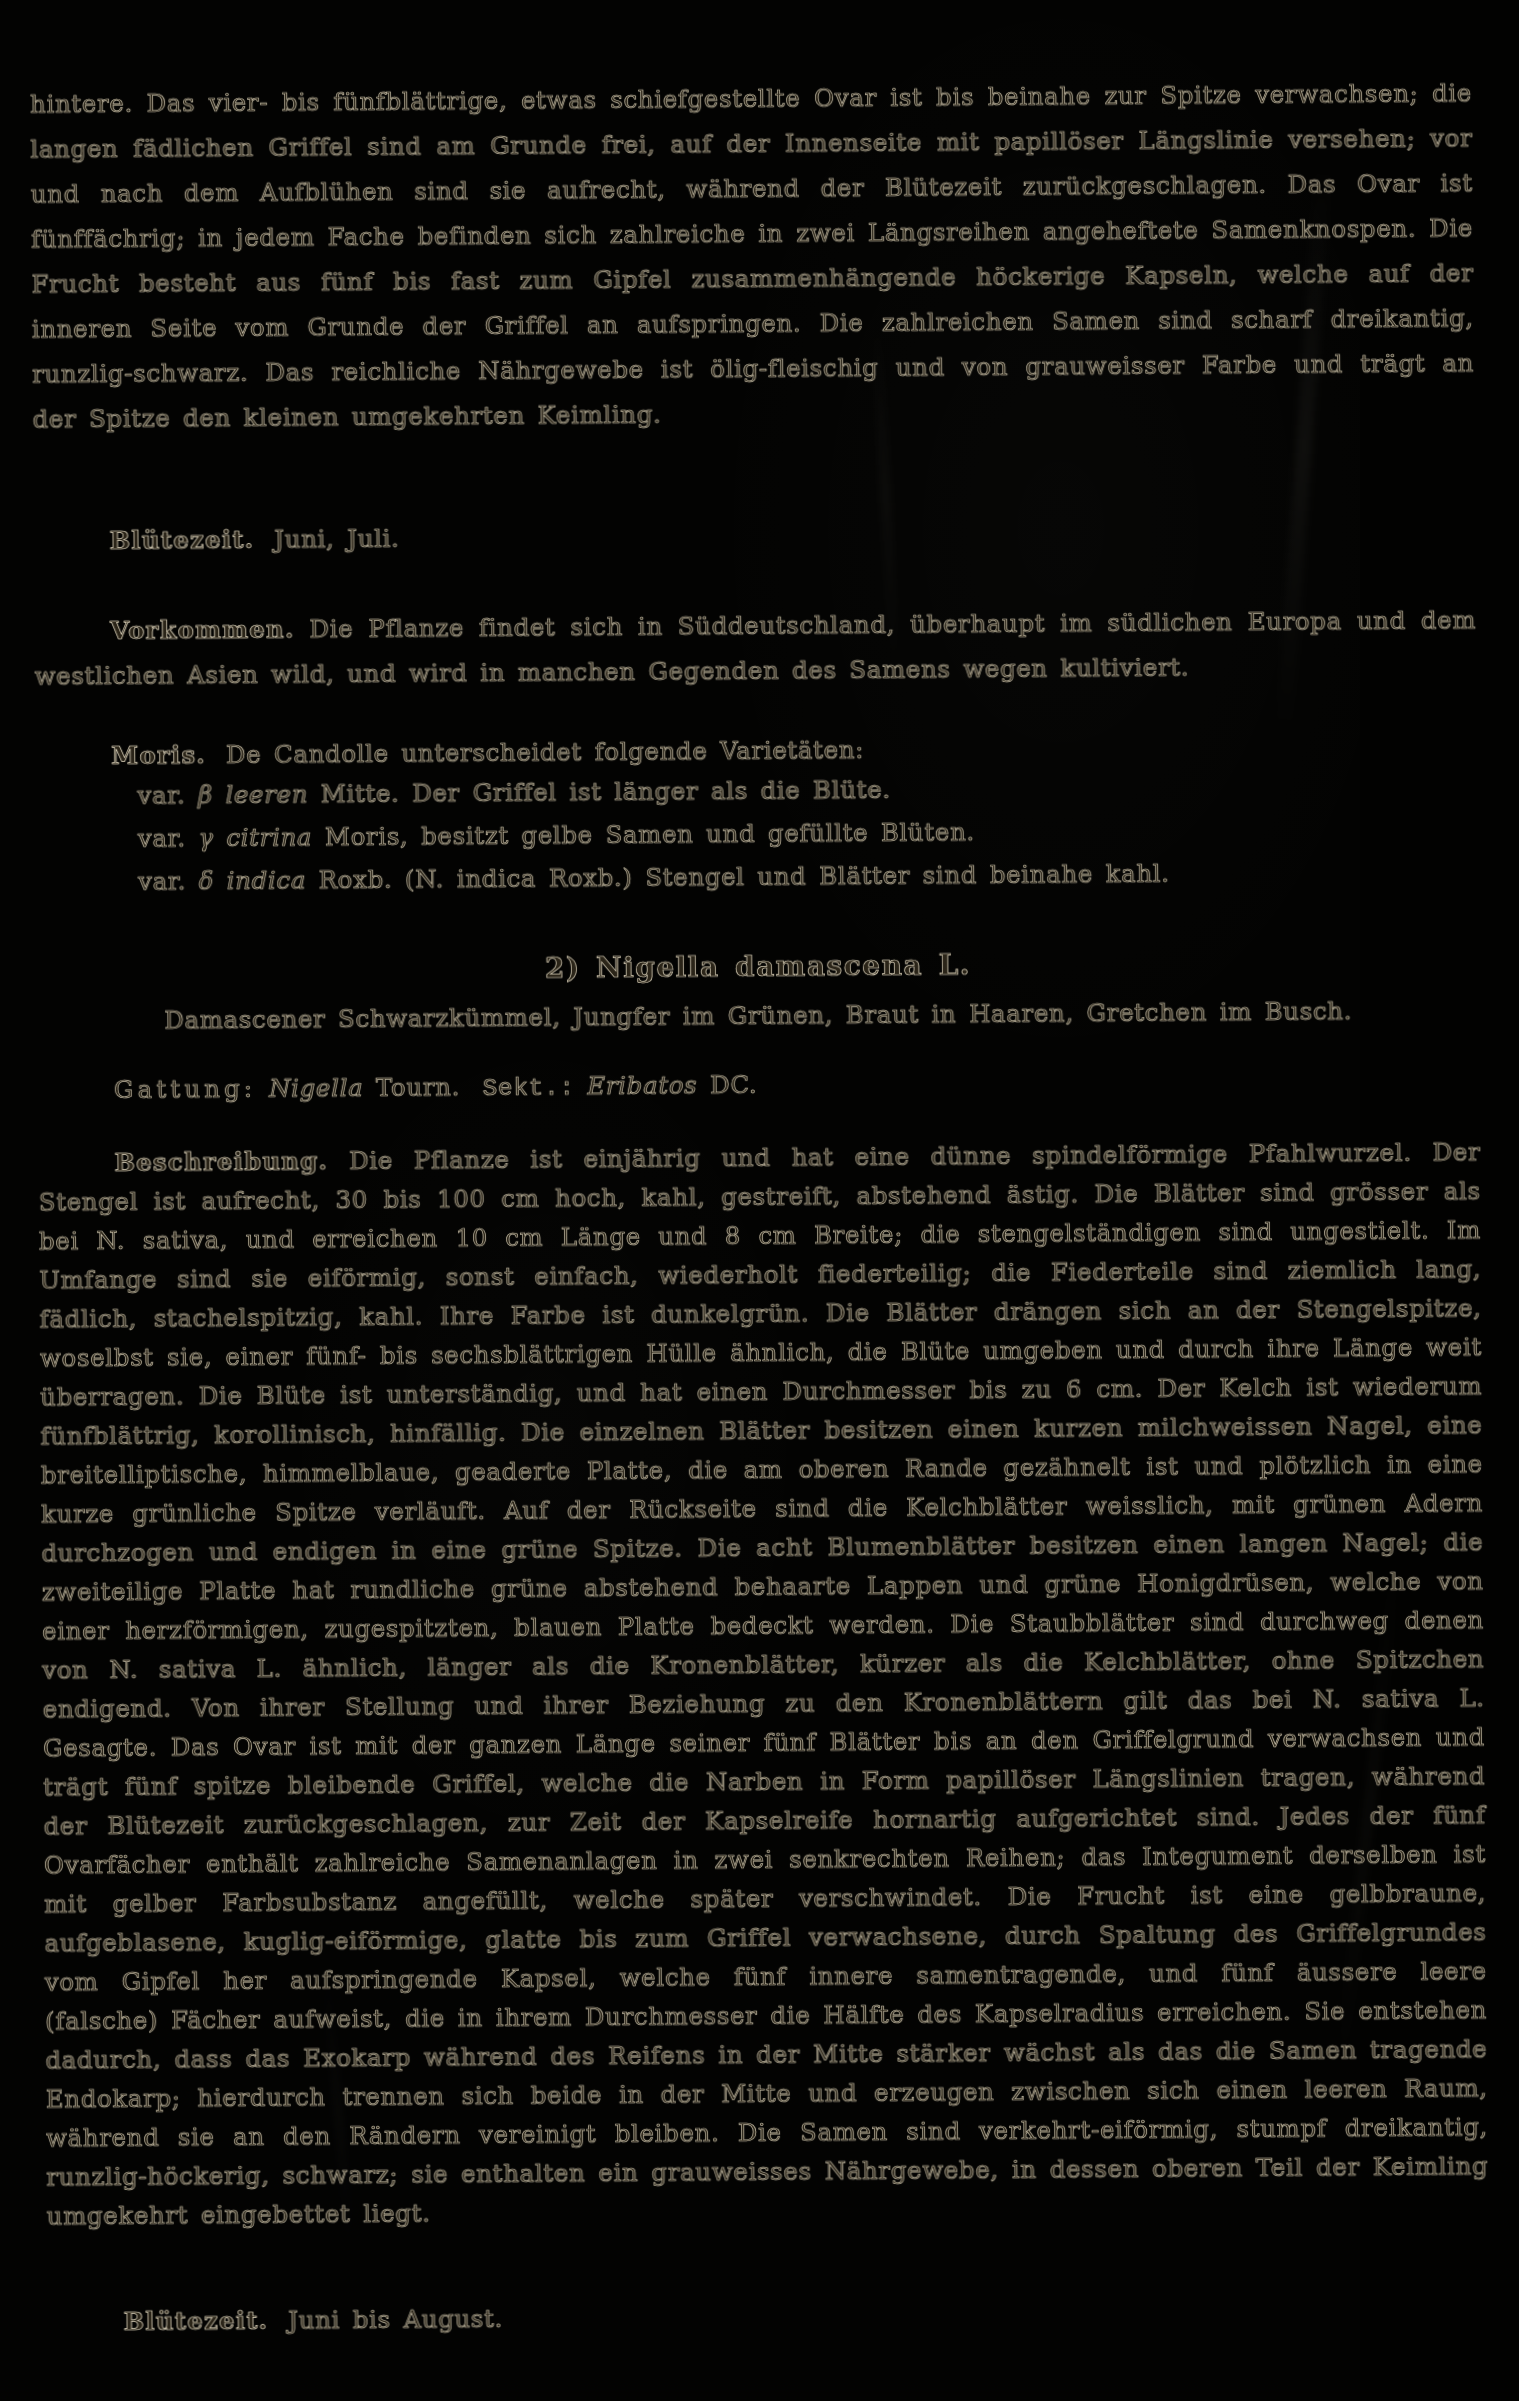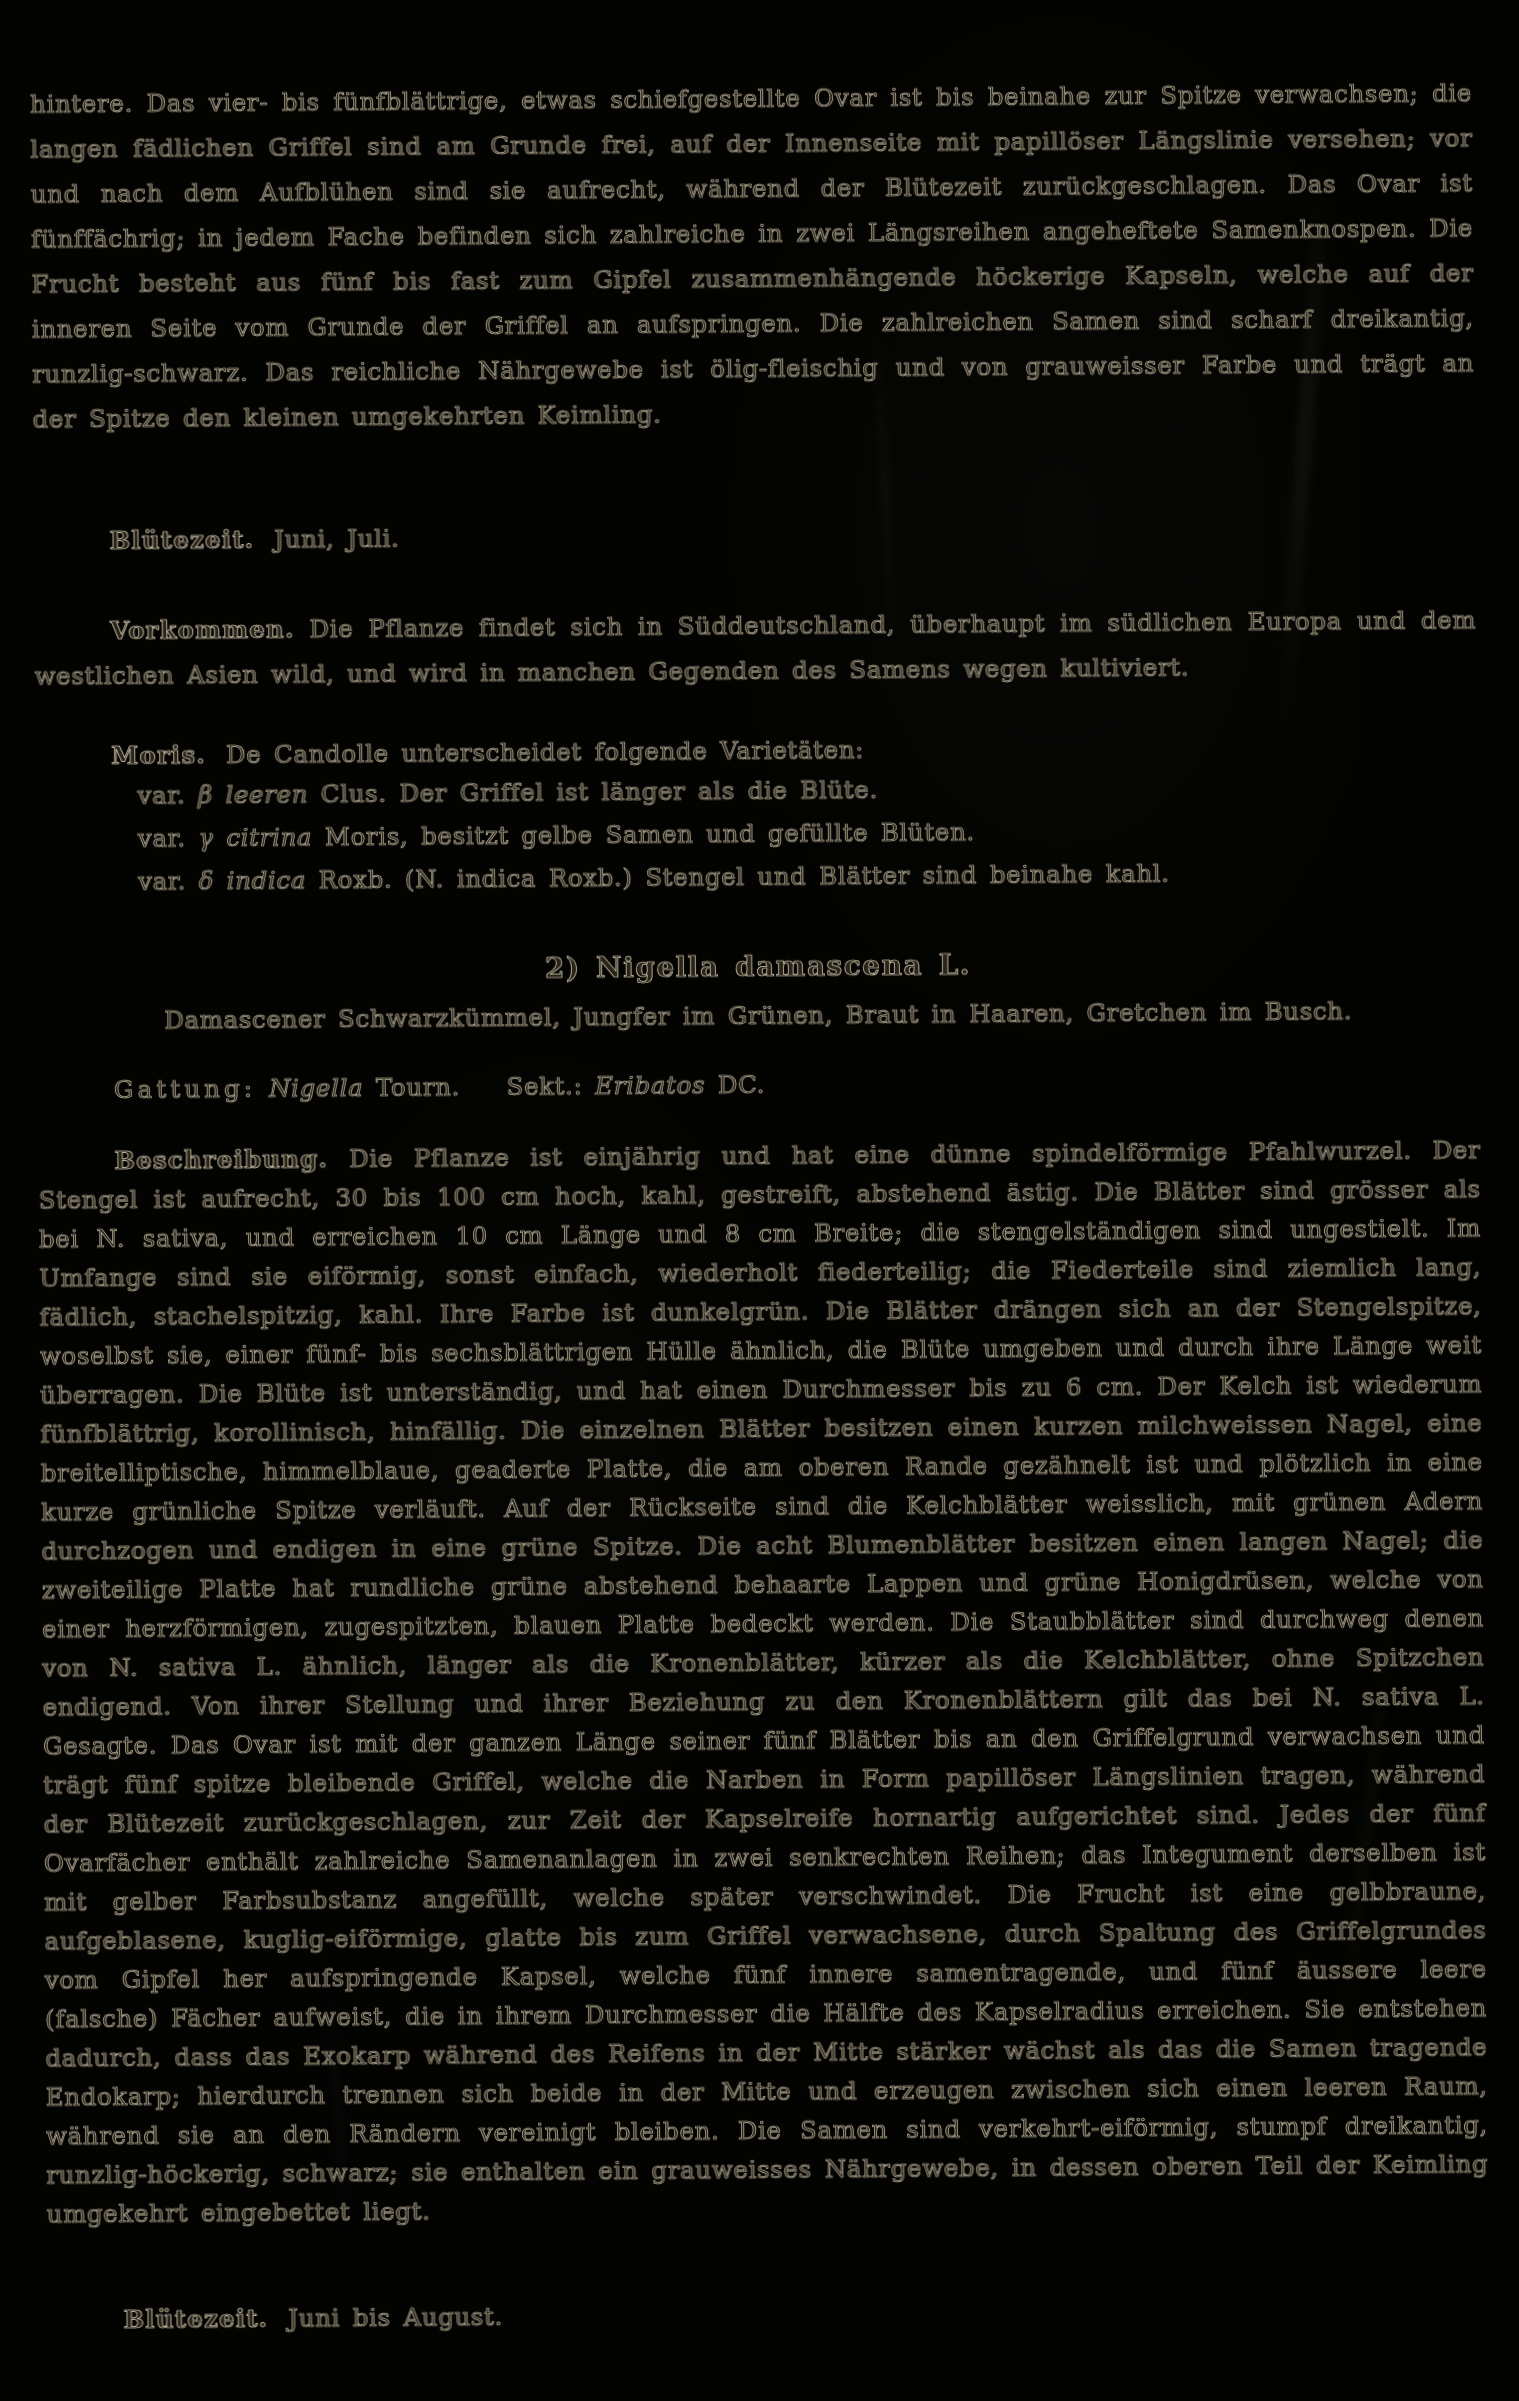--- a/index.html
+++ b/index.html
@@ -57,21 +57,21 @@
   .mt-formen  { margin-top: 40px;  }
   .species-heading {
     margin-top: 51px; text-align: center; text-indent: 0;
     font-size: 28px; font-weight: bold; letter-spacing: 1.5px;
     -webkit-text-stroke-color: rgba(226,216,192,0.92);
     line-height: 36px;
   }
   .common-names { margin-top: 13px; text-align: center; text-indent:0; line-height: 36px; }
   .gattung-line { margin-top: 33px; text-align: left; line-height: 36px; }
   .gattung-label { letter-spacing: 4.2px; }
-  .sekt-label { margin-left: 34px; }
+  .sekt-label { margin-left: 10px; font-family: Liberation Mono, monospace; }
   .mt-desc    { margin-top: 33px; }
   .mt-bluete2 { margin-top: 69px; }
   .bluete-line { text-align: left; line-height: 36px; }
   .bluete-gap { display:inline-block; width: 20px; }
 </style>
 </head>
 <body>
 
 <div class="scan-page">
   <div class="streak s1"></div>
@@ -93,21 +93,21 @@
     </p>
 
     <p class="p-body indent mt-formen bluete-line">
       <span class="lead">Moris.</span><span class="bluete-gap"></span><span>De Candolle unterscheidet folgende Varietäten:</span>
     </p>
 
     <p class="var-line">
       <span>var.</span>
       <span class="it">β</span>
       <span class="it">leeren</span>
-      <span>Clus.</span>
+      <span>Mitte.</span>
       <span>Der Griffel ist länger als die Blüte.</span>
     </p>
     <p class="var-line">
       <span>var.</span>
       <span class="it">γ</span>
       <span class="it">citrina</span>
       <span>Moris,</span>
       <span>besitzt gelbe Samen und gefüllte Blüten.</span>
     </p>
     <p class="var-line">

